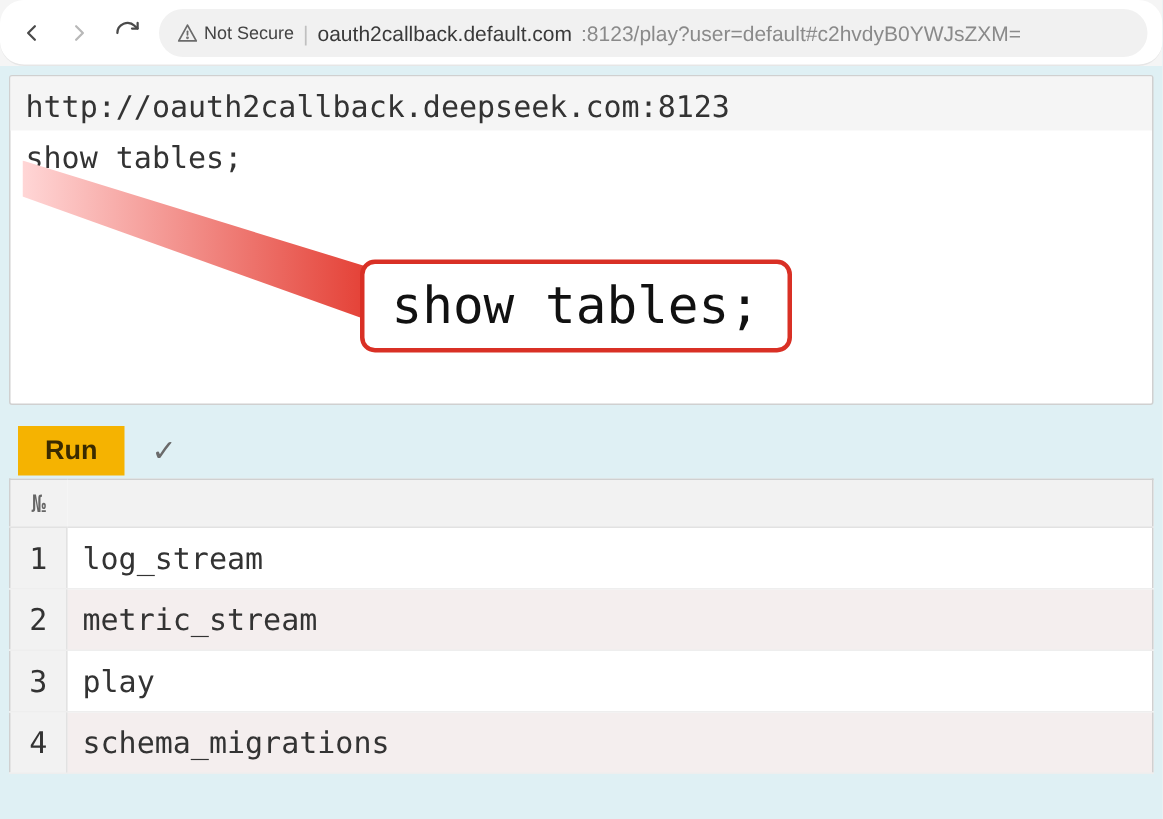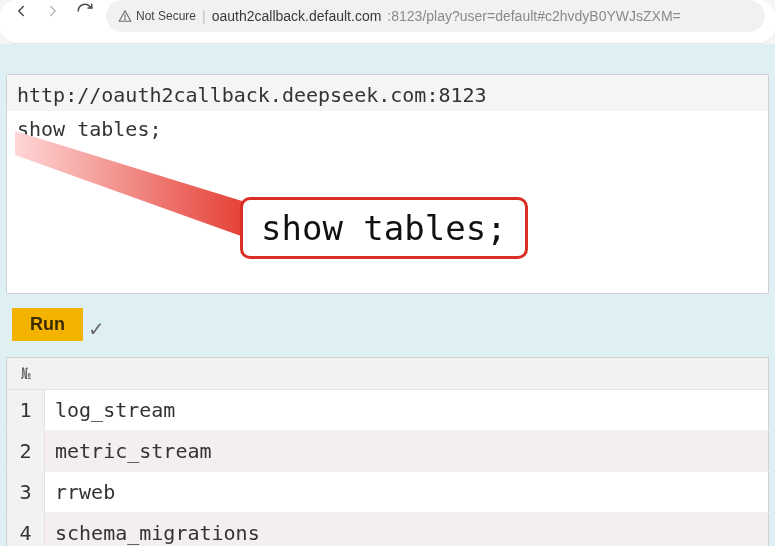--- a/index.html
+++ b/index.html
@@ -7,20 +7,21 @@
     width: 775px;
     height: 546px;
     font-family: -apple-system, BlinkMacSystemFont, "Segoe UI", Arial, sans-serif;
     background: #f5f5f5;
     overflow: hidden;
   }
 
   
   .browser-bar {
     display: flex;
+    align-items: center;
     height: 44px;
     padding: 0 10px;
     background: #fff;
     border-bottom: 1px solid #e6e6e6;
     gap: 10px;
     border-radius: 16px;
   }
   .nav-btn {
     width: 22px; height: 22px;
     display: flex; align-items: center; justify-content: center;
@@ -60,21 +61,20 @@
     background: #dff0f4;
     height: calc(546px - 44px);
     padding: 6px;
   }
   .editor-card {
     background: #fff;
     border: 1px solid #d0d0d0;
     border-radius: 2px;
     height: 220px;
     position: relative;
-    margin-top: 24px;
   }
   .db-url {
     padding: 8px 10px 4px;
     font-family: ui-monospace, Menlo, Consolas, monospace;
     font-size: 20px;
     color: #333;
     background: #f5f5f5;
   }
   .query {
     padding: 6px 10px;
@@ -106,23 +106,23 @@
     border-radius: 10px;
     padding: 8px 18px;
     font-family: ui-monospace, Menlo, Consolas, monospace;
     font-size: 34px;
     color: #111;
   }
 
   
   .run-bar {
     display: flex;
-    align-items: flex-end;
-    gap: 1px;
-    padding: 14px 6px 16px;
+    align-items: center;
+    gap: 14px;
+    padding: 14px 6px 2px;
   }
   .run-btn {
     background: #f5b301;
     color: #3a2b00;
     font-weight: 700;
     font-size: 18px;
     border: none;
     padding: 6px 18px;
     cursor: pointer;
   }
@@ -245,21 +245,21 @@
       <tr>
         <td class="rownum">1</td>
         <td>log_stream</td>
       </tr>
       <tr>
         <td class="rownum">2</td>
         <td>metric_stream</td>
       </tr>
       <tr>
         <td class="rownum">3</td>
-        <td>rrweb</td>
+        <td>play</td>
       </tr>
       <tr>
         <td class="rownum">4</td>
         <td>schema_migrations</td>
       </tr>
     </tbody>
   </table>
 
 </div>
 

